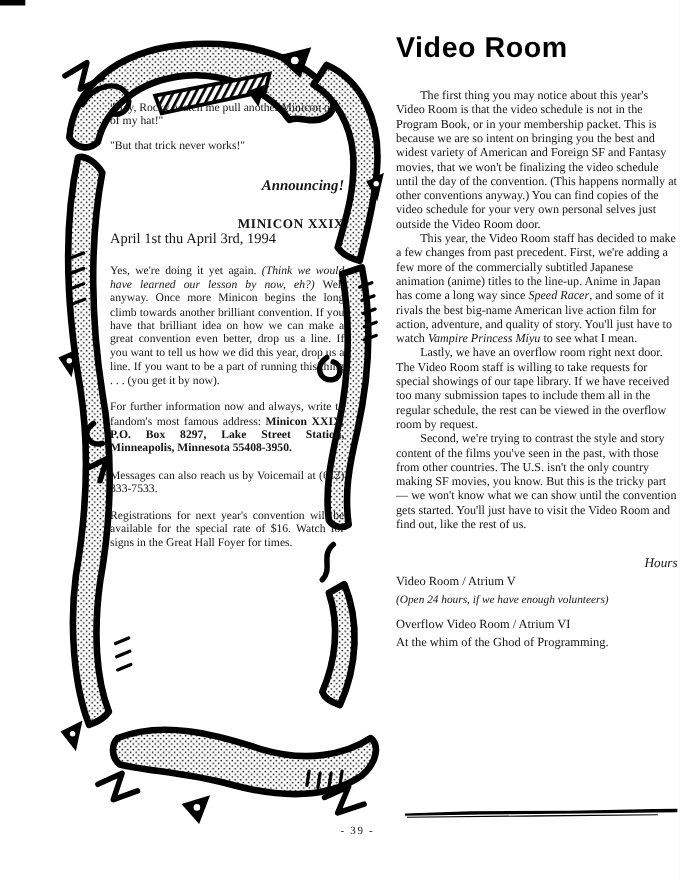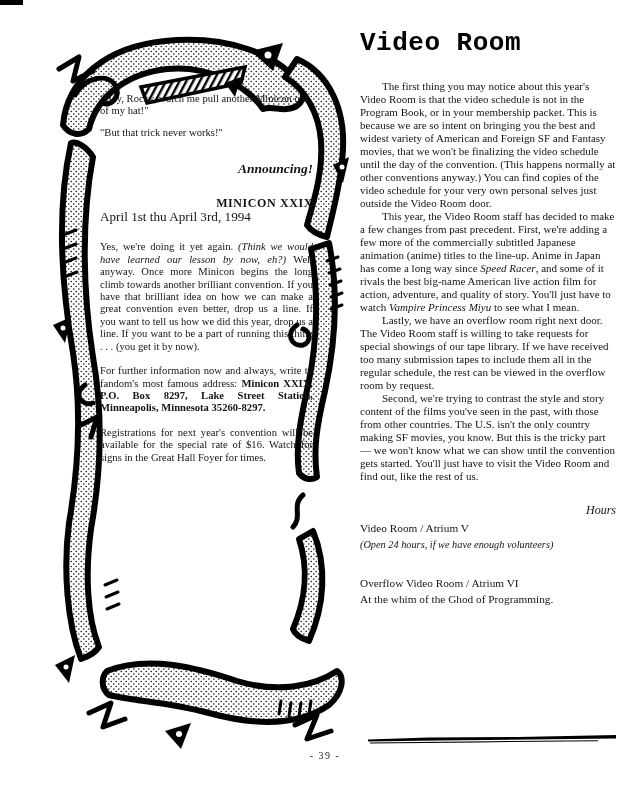--- a/index.html
+++ b/index.html
@@ -28,31 +28,31 @@
     font-weight:bold;font-size:12px;letter-spacing:.6px;
     margin:0 0 2px 0 !important;text-align:right;
   }
   .lt-date{font-size:13.2px;margin:0 0 18px 0 !important;text-align:left;}
   .it{font-style:italic;}
   .bd{font-weight:bold;}
 
   
   .right-col{position:absolute;left:360px;top:28px;width:256px;}
   .rt-title{
-    font-family:Liberation Mono, monospace;font-weight:bold;
+    font-family:Liberation Sans, sans-serif;font-weight:bold;
     font-size:26px;letter-spacing:.5px;margin:0 0 22px 0;color:#000;
   }
   .rt-body p{
     margin:0;font-size:11px;line-height:13px;text-indent:22px;text-align:left;
   }
   .hours{margin-top:20px;}
   .hours-head{font-weight:normal;font-style:italic;font-size:12px;margin:0 0 3px 0;text-align:right;}
   .hours-line{font-size:11.3px;line-height:15.5px;margin:0;}
   .hours-note{font-size:10.3px;font-style:italic;line-height:15.5px;margin:0;}
-  .overflow-block{margin-top:24px;}
+  .overflow-block{margin-top:8px;}
 
   .divider{position:absolute;left:368px;top:735px;width:248px;height:9px;}
   .page-number{
     position:absolute;left:0;top:750px;width:650px;text-align:center;
     font-size:10px;letter-spacing:1.5px;color:#222;
   }
 </style>
 </head>
 <body>
 
@@ -121,22 +121,23 @@
 
   <div class="left-text">
     <p class="lt-quote1">"Hey, Rocky, watch me pull another Minicon out of my hat!"</p>
     <p class="lt-quote2">"But that trick never works!"</p>
     <p class="lt-announcing">Announcing!</p>
     <p class="lt-title">MINICON XXIX</p>
     <p class="lt-date">April 1st thu April 3rd, 1994</p>
 
     <p><span>Yes, we're doing it yet again. </span><span class="it">(Think we would have learned our lesson by now, eh?)</span><span> Well anyway. Once more Minicon begins the long climb towards another brilliant convention.  If you have that brilliant idea on how we can make a great convention even better, drop us a line.  If you want to tell us how we did this year, drop us a line.  If you want to be a part of running this thing . . . (you get it by now).</span></p>
 
-    <p><span>For further information now and always, write to fandom's most famous address: </span><span class="bd">Minicon XXIX, P.O. Box 8297, Lake Street Station, Minneapolis, Minnesota 35260-8297.</span></p>
+    <p><span>For further information now and always, write to fandom's most famous address: </span><span class="bd">Minicon XXIX, P.O. Box 8297, Lake Street Station, Minneapolis, Minnesota 55408-3950.</span></p>
 
+    <p>Messages can also reach us by Voicemail at (612) 333-7533.</p>
     <p>Registrations for next year's convention will be available for the special rate of $16.  Watch for signs in the Great Hall Foyer for times.</p>
 
   </div>
 
   <div class="right-col">
     <h1 class="rt-title">Video Room</h1>
     <div class="rt-body">
       <p>The first thing you may notice about this year's Video Room is that the video schedule is not in the Program Book, or in your membership packet.  This is because we are so intent on bringing you the best and widest variety of American and Foreign SF and Fantasy movies, that we won't be finalizing the video schedule until the day of the convention.  (This happens normally at other conventions anyway.)  You can find copies of the video schedule for your very own personal selves just outside the Video Room door.</p>
       <p><span>This year, the Video Room staff has decided to make a few changes from past precedent.  First, we're adding a few more of the commercially subtitled Japanese animation (anime) titles to the line-up.  Anime in Japan has come a long way since </span><span class="it">Speed Racer</span><span>, and some of it rivals the best big-name American live action film for action, adventure, and quality of story. You'll just have to watch </span><span class="it">Vampire Princess Miyu</span><span> to see what I mean.</span></p>
       <p>Lastly, we have an overflow room right next door.  The Video Room staff is willing to take requests for special showings of our tape library.  If we have received too many submission tapes to include them all in the regular schedule, the rest can be viewed in the overflow room by request.</p>

